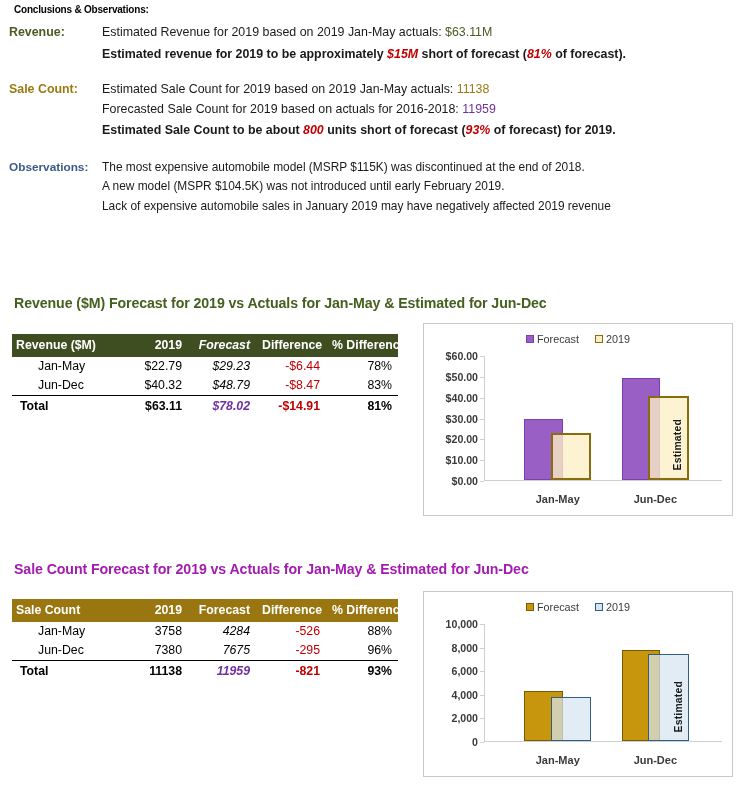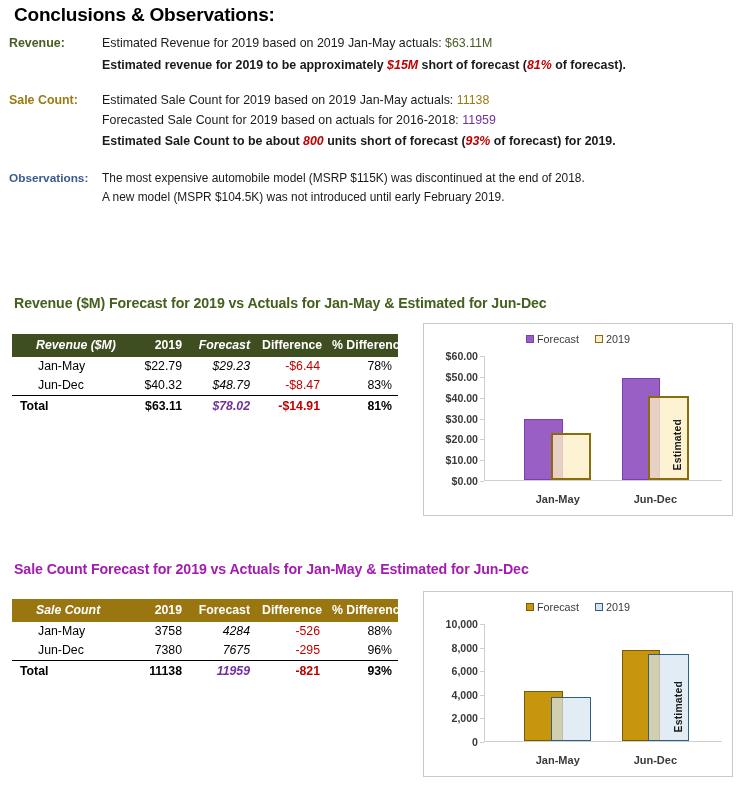--- a/index.html
+++ b/index.html
@@ -16,21 +16,21 @@
     position: relative;
   }
 
   
   .conclusions {
     position: absolute;
     left: 0; top: 0;
     width: 741px;
   }
   .section-title {
-    font-size: 19px;
+    font-size: 10px;
     font-weight: bold;
     color: #000000;
     padding: 4px 0 0 14px;
     letter-spacing: -0.2px;
   }
   .grp { margin-top: 9px; }
   .grp-row {
     display: flex;
     align-items: baseline;
     line-height: 19.5px;
@@ -80,21 +80,21 @@
     font-size: 12.3px;
     table-layout: fixed;
   }
   table.dtable th {
     color: #ffffff;
     font-weight: bold;
     padding: 4px 6px 5px 6px;
     text-align: right;
     white-space: nowrap;
   }
-  table.dtable th.first { text-align: left; padding-left: 24px; font-style: italic; }
+  table.dtable th.first { text-align: left; padding-left: 4px; }
   table.dtable th.fc { font-style: italic; }
   .hdr-green th { background: #3F4E21; }
   .hdr-gold  th { background: #9A7611; }
   table.dtable td {
     padding: 2px 6px 3px 6px;
     text-align: right;
     white-space: nowrap;
     color: #000000;
   }
   table.dtable td.first { text-align: left; padding-left: 26px; }
@@ -234,20 +234,24 @@
   </div>
 
   <div class="grp" style="margin-top:17px;">
     <div class="grp-row">
       <div class="grp-label obs">Observations:</div>
       <div class="grp-text obs">The most expensive automobile model (MSRP $115K) was discontinued at the end of 2018.</div>
     </div>
     <div class="grp-row">
       <div class="grp-label obs"></div>
       <div class="grp-text obs">A new model (MSPR $104.5K) was not introduced until early February 2019.</div>
+    </div>
+    <div class="grp-row">
+      <div class="grp-label obs"></div>
+      <div class="grp-text obs">Lack of expensive automobile sales in January 2019 may have negatively affected 2019 revenue</div>
     </div>
   </div>
 </div>
 
 <div class="panel" style="top:295px;">
   <div class="panel-title green">Revenue ($M) Forecast for 2019 vs Actuals for Jan-May &amp; Estimated for Jun-Dec</div>
 </div>
 
 <div style="position:absolute; left:0; top:334px;">
   <table class="dtable">

